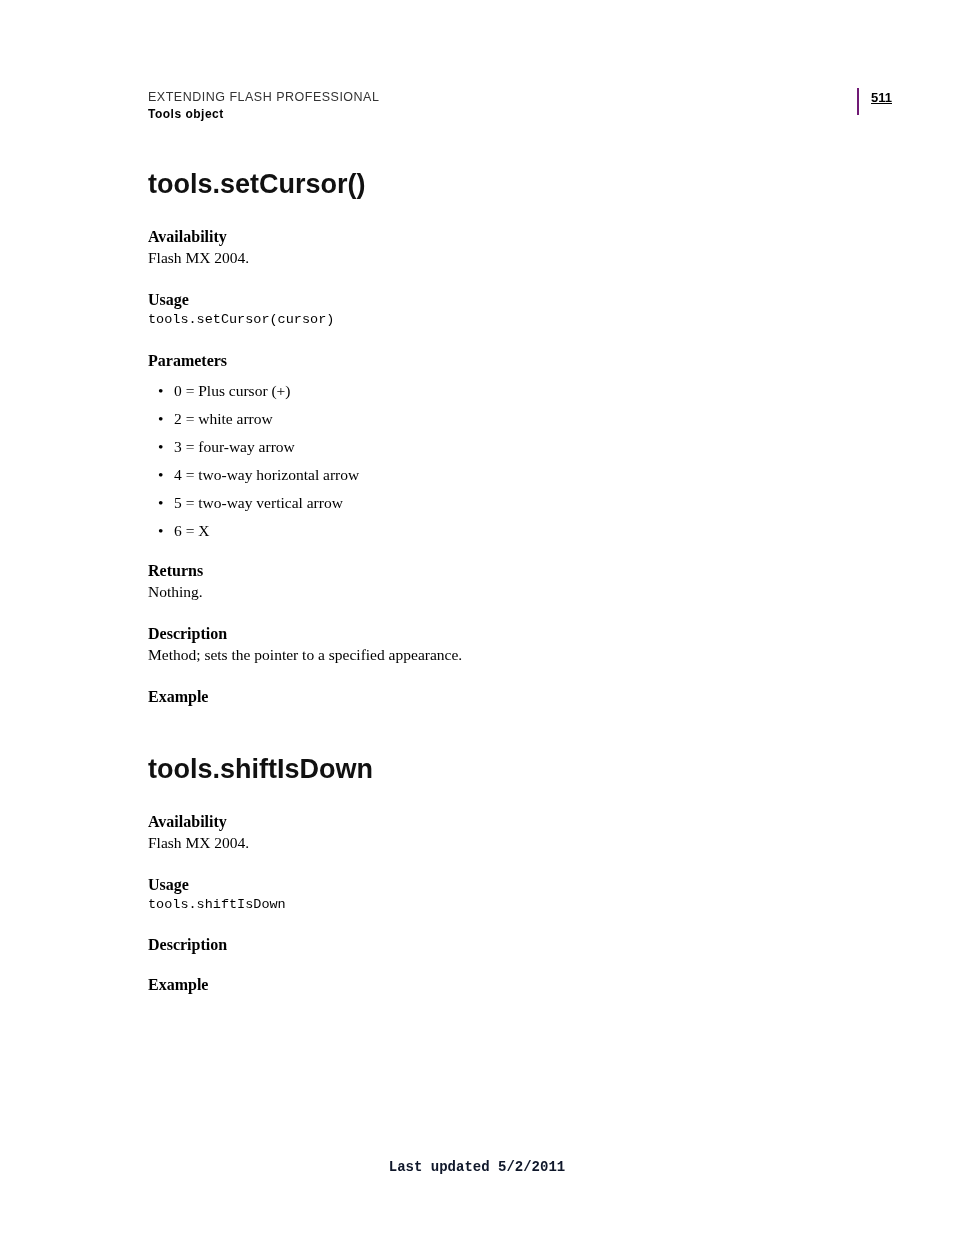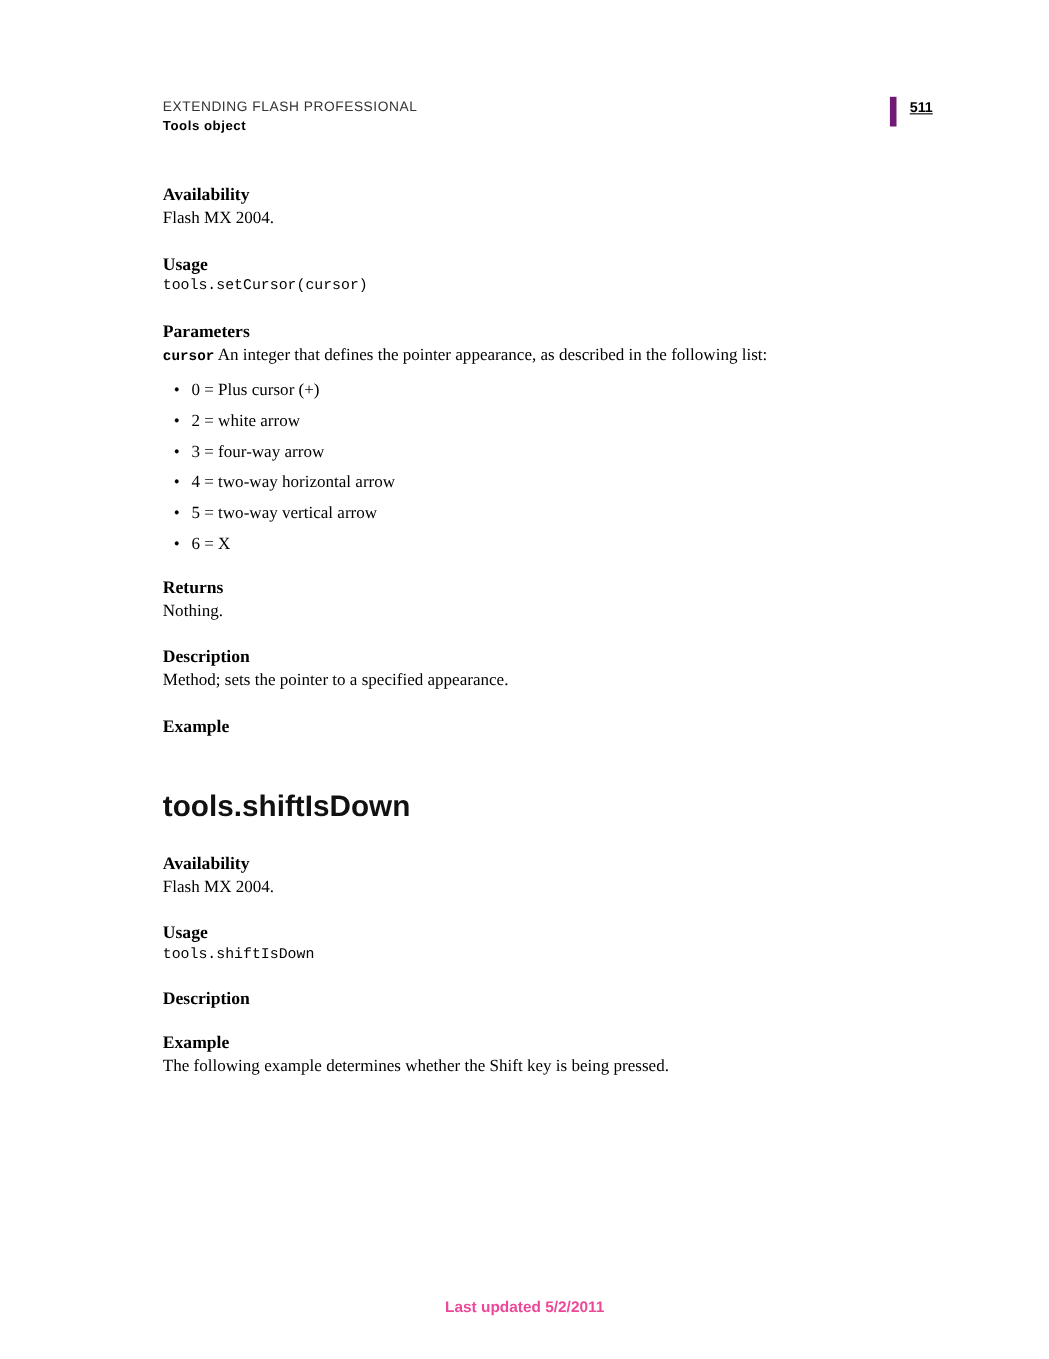--- a/index.html
+++ b/index.html
@@ -7,21 +7,21 @@
     padding: 0;
     font-family: "Minion Pro", "Times New Roman", Georgia, serif;
     color: #000;
     background: #fff;
   }
   .page {
     width: 954px;
     height: 1235px;
     position: relative;
     box-sizing: border-box;
-    padding: 90px 106px 0 148px;
+    padding: 90px 62px 0 148px;
   }
   .header {
     display: flex;
     justify-content: space-between;
     align-items: flex-start;
     margin-bottom: 48px;
   }
   .header-left {
     font-size: 12.5px;
     letter-spacing: 0.5px;
@@ -32,21 +32,21 @@
     letter-spacing: 0.5px;
     color: #333;
   }
   .header-sub {
     font-family: "Myriad Pro", Arial, sans-serif;
     font-weight: bold;
     font-size: 12px;
     margin-top: 3px;
   }
   .page-num-wrap {
-    border-left: 6px solid #701a75;
+    border-left: 2px solid #701a75;
     padding: 2px 0 10px 12px;
     margin-top: -2px;
     text-decoration: underline;
   }
   .page-num {
     font-family: "Myriad Pro", Arial, sans-serif;
     font-weight: bold;
     font-size: 13px;
   }
   h1 {
@@ -102,62 +102,59 @@
   }
   .section2 {
     margin-top: 48px;
   }
   .desc-mixed {
     font-size: 15.5px;
     line-height: 1.35;
   }
   .footer {
     position: absolute;
-    bottom: 39px;
+    bottom: 60px;
     left: 0;
     width: 100%;
     text-align: center;
-    font-family: Liberation Sans, sans-serif;
-    font-weight: bold;
-    color: #ec4899;
+    font-family: Liberation Mono, monospace;
+    font-weight: bold;
+    color: #0f172a;
     font-size: 14px;
   }
 </style>
 </head>
 <body>
 
 <div class="page">
 
   <div class="header">
     <div class="header-left">
       <div class="header-title">EXTENDING FLASH PROFESSIONAL</div>
       <div class="header-sub">Tools object</div>
     </div>
     <div class="page-num-wrap">
       <div class="page-num">511</div>
     </div>
   </div>
 
+  <h1>tools.setCursor()</h1>
 
   <div class="block">
     <div class="section-label">Availability</div>
     <div class="body-text">Flash MX 2004.</div>
   </div>
 
   <div class="block">
     <div class="section-label">Usage</div>
     <div class="code">tools.setCursor(cursor)</div>
   </div>
 
   <div class="block">
     <div class="section-label">Parameters</div>
-    <div class="body-text">
-      <span class="code-inline-bold">cursor</span>
-      <span>An integer that defines the pointer appearance, as described in the following list:</span>
-    </div>
     <ul class="bullets">
       <li>0 = Plus cursor (+)</li>
       <li>2 = white arrow</li>
       <li>3 = four-way arrow</li>
       <li>4 = two-way horizontal arrow</li>
       <li>5 = two-way vertical arrow</li>
       <li>6 = X</li>
     </ul>
   </div>
 
@@ -187,18 +184,17 @@
       <div class="section-label">Usage</div>
       <div class="code">tools.shiftIsDown</div>
     </div>
 
     <div class="block">
       <div class="section-label">Description</div>
     </div>
 
     <div class="block">
       <div class="section-label">Example</div>
-      <div class="body-text">The following example determines whether the Shift key is being pressed.</div>
     </div>
   </div>
 
   <div class="footer">Last updated 5/2/2011</div>
 </div>
 
 </body></html>

